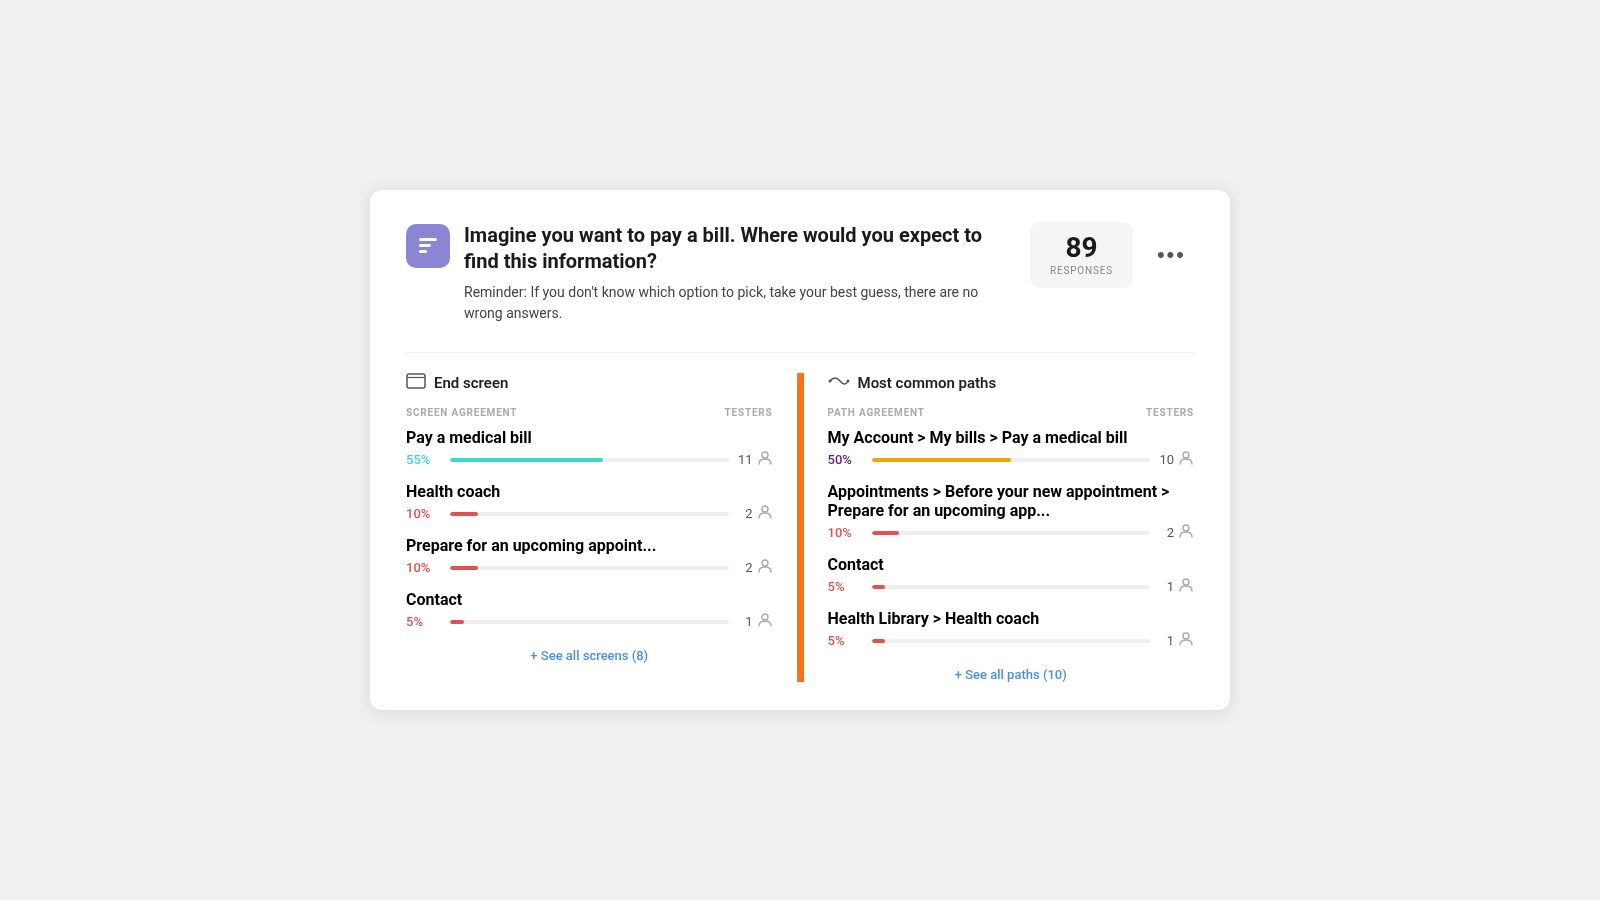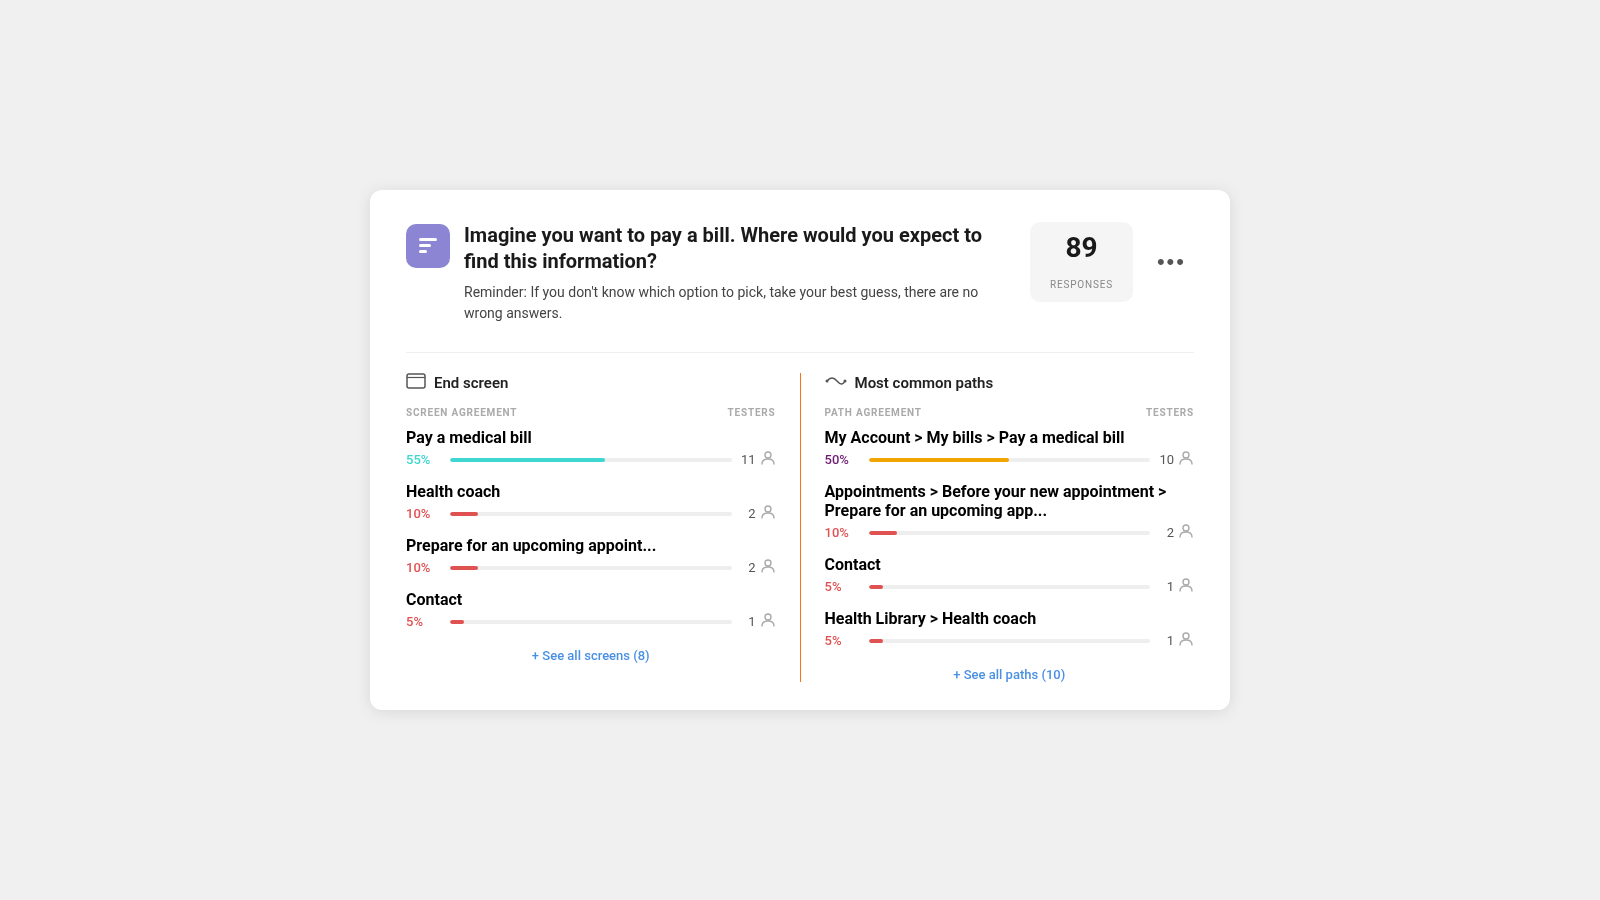--- a/index.html
+++ b/index.html
@@ -87,21 +87,21 @@
       font-size: 28px;
       font-weight: 700;
       color: #1a1a1a;
       line-height: 1;
     }
     .responses-label {
       font-size: 10px;
       color: #888;
       letter-spacing: 0.08em;
       text-transform: uppercase;
-      margin-top: 17px;
+      margin-top: 3px;
       text-align: right;
     }
     .more-btn {
       background: none;
       border: none;
       cursor: pointer;
       font-size: 22px;
       color: #555;
       padding: 4px 8px;
       letter-spacing: 2px;
@@ -115,21 +115,21 @@
       display: flex;
       gap: 0;
     }
     .section {
       flex: 1;
       padding-right: 24px;
     }
     .section + .section {
       padding-right: 0;
       padding-left: 24px;
-      border-left: 1px solid #f97316;
+      border-left: 7px solid #f97316;
     }
     .section-header {
       display: flex;
       align-items: center;
       gap: 8px;
       margin-bottom: 14px;
     }
     .section-icon {
       color: #666;
     }

